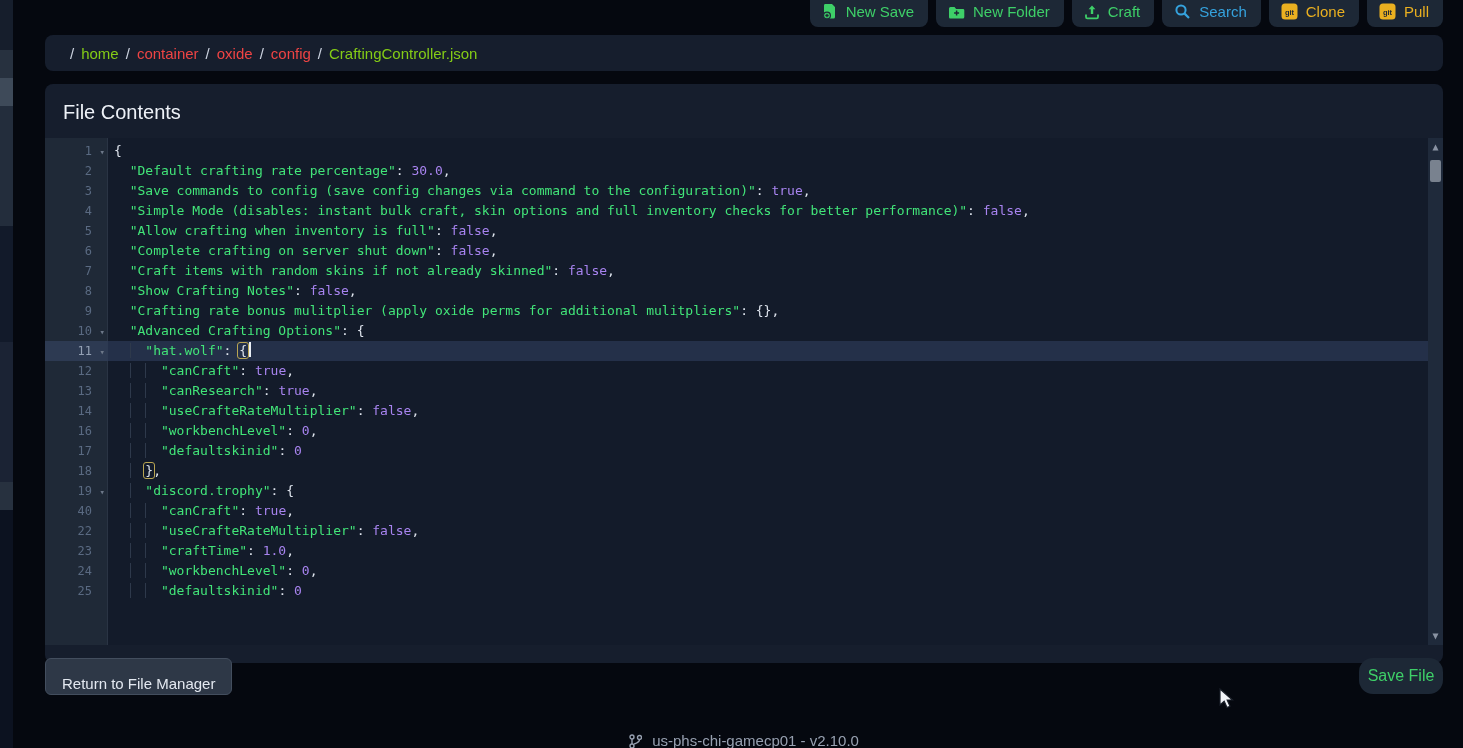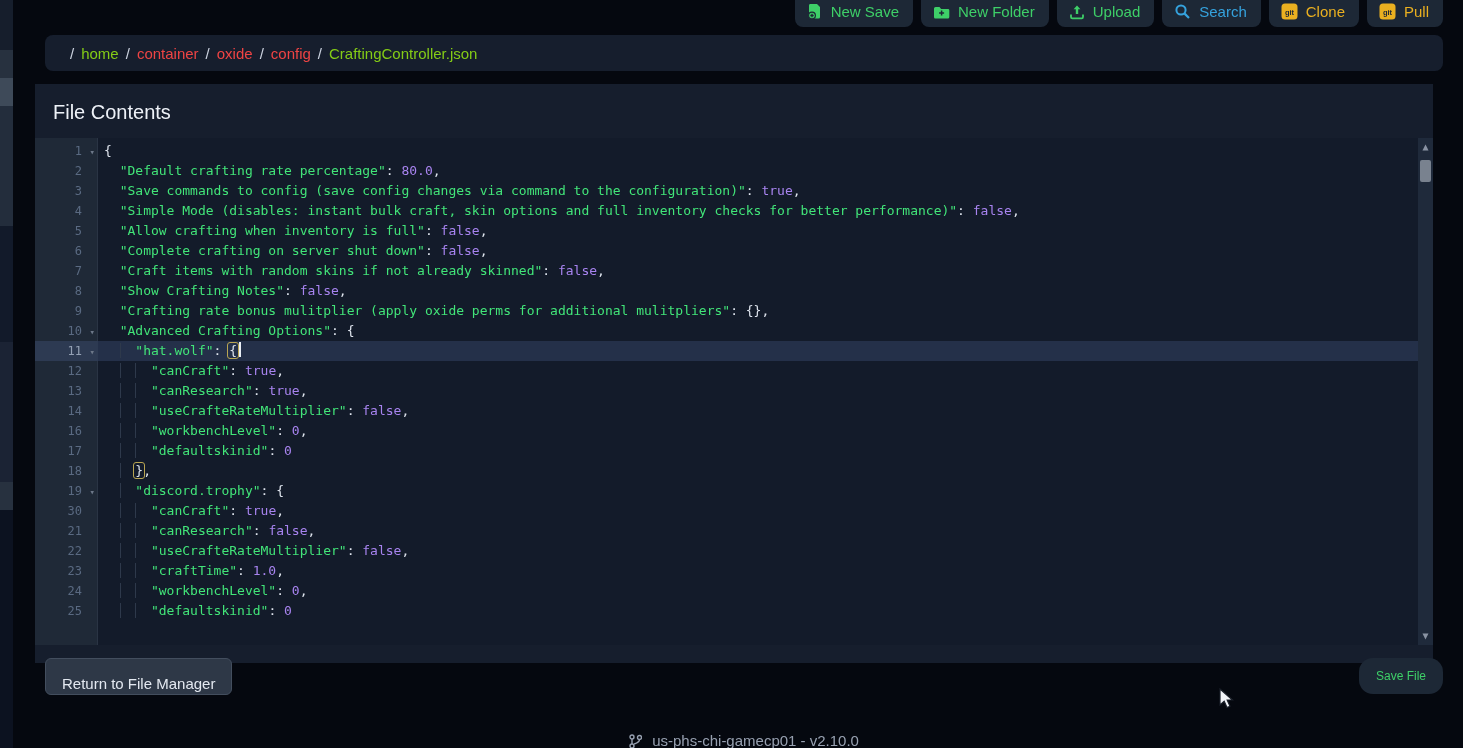--- a/index.html
+++ b/index.html
@@ -25,22 +25,22 @@
   .breadcrumb {
     position:absolute; left:45px; top:35px; width:1398px; height:36px;
     background:#161e2d; border-radius:8px; display:flex; align-items:center;
     padding:0 18px; font-size:15px; color:#cdd4e1;
   }
   .breadcrumb .sep { margin:0 7px; color:#cdd4e1; }
   .breadcrumb .crumb-link { color:#ef4444; text-decoration:none; cursor:pointer; }
   .breadcrumb .crumb-text { color:#84cc16; }
   
   .file-panel {
-    position:absolute; left:35px; top:84px; width:1398px; height:579px;
-    background:#161e2d; border-radius:0; overflow:hidden;
+    position:absolute; left:45px; top:84px; width:1398px; height:579px;
+    background:#161e2d; border-radius:8px; overflow:hidden;
   }
   .panel-title { padding:17px 18px 14px 18px; font-size:20px; color:#eef2f8; font-weight:400; }
   
   .editor { position:relative; height:507px; background:#131b2a; font-family:"DejaVu Sans Mono", monospace; font-size:13px; }
   .gutter-bg { position:absolute; left:0; top:0; bottom:0; width:63px; background:#1f2937; border-right:1px solid #2a3444; }
   .rows { position:absolute; left:0; right:15px; top:0; bottom:0; padding-top:3px; overflow:hidden; }
   .row { display:flex; height:20px; line-height:20px; white-space:pre; }
   .gutter-cell { position:relative; flex:0 0 63px; text-align:right; padding-right:16px; color:#5a6a82; font-size:12px; }
   .fold-arrow { position:absolute; right:3px; top:1px; font-size:9px; color:#6d7889; cursor:pointer; }
   .code-cell { flex:1; padding-left:6px; }
@@ -61,21 +61,21 @@
   
   .return-btn {
     position:absolute; left:45px; top:658px; height:37px;
     background:#2e3847; border:1px solid #434e5e; border-radius:6px;
     color:#e3e8f0; font-size:15px; padding:16px 16px; cursor:pointer;
     font-family:"Liberation Sans", sans-serif;
   }
   .save-btn {
     position:absolute; left:1359px; top:658px; height:36px; width:84px;
     background:#1d2836; border:none; border-radius:14px;
-    color:var(--c-green); font-size:12px; cursor:pointer;
+    color:var(--c-green); font-size:16px; cursor:pointer;
     font-family:"Liberation Sans", sans-serif;
   }
   
   .footer {
     position:absolute; left:45px; top:732px; width:1398px;
     text-align:center; color:#97a0b0; font-size:15px;
   }
   .footer .gb-icon { display:inline-block; vertical-align:-3px; margin-right:6px; }
   
   .mouse-cursor { position:absolute; left:1218px; top:688px; }
@@ -114,21 +114,21 @@
       </span>
       <span>New Folder</span>
     </button>
     <button class="tbtn" style="color: rgb(62, 207, 104);">
       <span class="ticon">
         <svg width="16" height="16" viewBox="0 0 16 16">
           <path d="M8 1.5 L11.4 5.2 H9.2 V10 H6.8 V5.2 H4.6 Z" fill="#3ecf68"></path>
           <path d="M2 10.5v2.5a1.3 1.3 0 0 0 1.3 1.3h9.4A1.3 1.3 0 0 0 14 13V10.5" fill="none" stroke="#3ecf68" stroke-width="1.8"></path>
         </svg>
       </span>
-      <span>Upload</span>
+      <span>Craft</span>
     </button>
     <button class="tbtn" style="color: rgb(53, 162, 221);">
       <span class="ticon">
         <svg width="17" height="17" viewBox="0 0 17 17">
           <circle cx="7" cy="7" r="4.6" fill="none" stroke="#35a2dd" stroke-width="2"></circle>
           <path d="M10.6 10.6 L15 15" stroke="#35a2dd" stroke-width="2.2"></path>
         </svg>
       </span>
       <span>Search</span>
     </button>
@@ -164,39 +164,38 @@
     <span class="sep">/</span>
     <span class="crumb-text">CraftingController.json</span>
   </div>
 
 <div class="file-panel">
   <div class="panel-title">File Contents</div>
   <div class="editor">
     <div class="gutter-bg"></div>
     <div class="rows">
         <div class="row"><div class="gutter-cell">1<span class="fold-arrow">▾</span></div><div class="code-cell"><span class="tok-p">{</span></div></div>
-        <div class="row"><div class="gutter-cell">2</div><div class="code-cell"><span>  </span><span class="tok-s">"Default crafting rate percentage"</span><span class="tok-p">: </span><span class="tok-n">80.0</span><span class="tok-p">,</span></div></div>
+        <div class="row"><div class="gutter-cell">2</div><div class="code-cell"><span>  </span><span class="tok-s">"Default crafting rate percentage"</span><span class="tok-p">: </span><span class="tok-n">30.0</span><span class="tok-p">,</span></div></div>
         <div class="row"><div class="gutter-cell">3</div><div class="code-cell"><span>  </span><span class="tok-s">"Save commands to config (save config changes via command to the configuration)"</span><span class="tok-p">: </span><span class="tok-b">true</span><span class="tok-p">,</span></div></div>
         <div class="row"><div class="gutter-cell">4</div><div class="code-cell"><span>  </span><span class="tok-s">"Simple Mode (disables: instant bulk craft, skin options and full inventory checks for better performance)"</span><span class="tok-p">: </span><span class="tok-b">false</span><span class="tok-p">,</span></div></div>
         <div class="row"><div class="gutter-cell">5</div><div class="code-cell"><span>  </span><span class="tok-s">"Allow crafting when inventory is full"</span><span class="tok-p">: </span><span class="tok-b">false</span><span class="tok-p">,</span></div></div>
         <div class="row"><div class="gutter-cell">6</div><div class="code-cell"><span>  </span><span class="tok-s">"Complete crafting on server shut down"</span><span class="tok-p">: </span><span class="tok-b">false</span><span class="tok-p">,</span></div></div>
         <div class="row"><div class="gutter-cell">7</div><div class="code-cell"><span>  </span><span class="tok-s">"Craft items with random skins if not already skinned"</span><span class="tok-p">: </span><span class="tok-b">false</span><span class="tok-p">,</span></div></div>
         <div class="row"><div class="gutter-cell">8</div><div class="code-cell"><span>  </span><span class="tok-s">"Show Crafting Notes"</span><span class="tok-p">: </span><span class="tok-b">false</span><span class="tok-p">,</span></div></div>
         <div class="row"><div class="gutter-cell">9</div><div class="code-cell"><span>  </span><span class="tok-s">"Crafting rate bonus mulitplier (apply oxide perms for additional mulitpliers"</span><span class="tok-p">: </span><span class="tok-p">{},</span></div></div>
         <div class="row"><div class="gutter-cell">10<span class="fold-arrow">▾</span></div><div class="code-cell"><span>  </span><span class="tok-s">"Advanced Crafting Options"</span><span class="tok-p">: </span><span class="tok-p">{</span></div></div>
         <div class="row active"><div class="gutter-cell">11<span class="fold-arrow">▾</span></div><div class="code-cell"><span>  </span><span class="iguide">  </span><span class="tok-s">"hat.wolf"</span><span class="tok-p">: </span><span class="tok-m">{</span><span class="caret"></span></div></div>
         <div class="row"><div class="gutter-cell">12</div><div class="code-cell"><span>  </span><span class="iguide">  </span><span class="iguide">  </span><span class="tok-s">"canCraft"</span><span class="tok-p">: </span><span class="tok-b">true</span><span class="tok-p">,</span></div></div>
         <div class="row"><div class="gutter-cell">13</div><div class="code-cell"><span>  </span><span class="iguide">  </span><span class="iguide">  </span><span class="tok-s">"canResearch"</span><span class="tok-p">: </span><span class="tok-b">true</span><span class="tok-p">,</span></div></div>
         <div class="row"><div class="gutter-cell">14</div><div class="code-cell"><span>  </span><span class="iguide">  </span><span class="iguide">  </span><span class="tok-s">"useCrafteRateMultiplier"</span><span class="tok-p">: </span><span class="tok-b">false</span><span class="tok-p">,</span></div></div>
         <div class="row"><div class="gutter-cell">16</div><div class="code-cell"><span>  </span><span class="iguide">  </span><span class="iguide">  </span><span class="tok-s">"workbenchLevel"</span><span class="tok-p">: </span><span class="tok-n">0</span><span class="tok-p">,</span></div></div>
         <div class="row"><div class="gutter-cell">17</div><div class="code-cell"><span>  </span><span class="iguide">  </span><span class="iguide">  </span><span class="tok-s">"defaultskinid"</span><span class="tok-p">: </span><span class="tok-n">0</span></div></div>
         <div class="row"><div class="gutter-cell">18</div><div class="code-cell"><span>  </span><span class="iguide">  </span><span class="tok-m">}</span><span class="tok-p">,</span></div></div>
         <div class="row"><div class="gutter-cell">19<span class="fold-arrow">▾</span></div><div class="code-cell"><span>  </span><span class="iguide">  </span><span class="tok-s">"discord.trophy"</span><span class="tok-p">: </span><span class="tok-p">{</span></div></div>
-        <div class="row"><div class="gutter-cell">30</div><div class="code-cell"><span>  </span><span class="iguide">  </span><span class="iguide">  </span><span class="tok-s">"canCraft"</span><span class="tok-p">: </span><span class="tok-b">true</span><span class="tok-p">,</span></div></div>
-        <div class="row"><div class="gutter-cell">21</div><div class="code-cell"><span>  </span><span class="iguide">  </span><span class="iguide">  </span><span class="tok-s">"canResearch"</span><span class="tok-p">: </span><span class="tok-b">false</span><span class="tok-p">,</span></div></div>
+        <div class="row"><div class="gutter-cell">40</div><div class="code-cell"><span>  </span><span class="iguide">  </span><span class="iguide">  </span><span class="tok-s">"canCraft"</span><span class="tok-p">: </span><span class="tok-b">true</span><span class="tok-p">,</span></div></div>
         <div class="row"><div class="gutter-cell">22</div><div class="code-cell"><span>  </span><span class="iguide">  </span><span class="iguide">  </span><span class="tok-s">"useCrafteRateMultiplier"</span><span class="tok-p">: </span><span class="tok-b">false</span><span class="tok-p">,</span></div></div>
         <div class="row"><div class="gutter-cell">23</div><div class="code-cell"><span>  </span><span class="iguide">  </span><span class="iguide">  </span><span class="tok-s">"craftTime"</span><span class="tok-p">: </span><span class="tok-n">1.0</span><span class="tok-p">,</span></div></div>
         <div class="row"><div class="gutter-cell">24</div><div class="code-cell"><span>  </span><span class="iguide">  </span><span class="iguide">  </span><span class="tok-s">"workbenchLevel"</span><span class="tok-p">: </span><span class="tok-n">0</span><span class="tok-p">,</span></div></div>
         <div class="row"><div class="gutter-cell">25</div><div class="code-cell"><span>  </span><span class="iguide">  </span><span class="iguide">  </span><span class="tok-s">"defaultskinid"</span><span class="tok-p">: </span><span class="tok-n">0</span></div></div>
       </div>
     <div class="vscroll">
       <div class="chev up">▲</div>
       <div class="thumb"></div>
       <div class="chev down">▼</div>
     </div>

